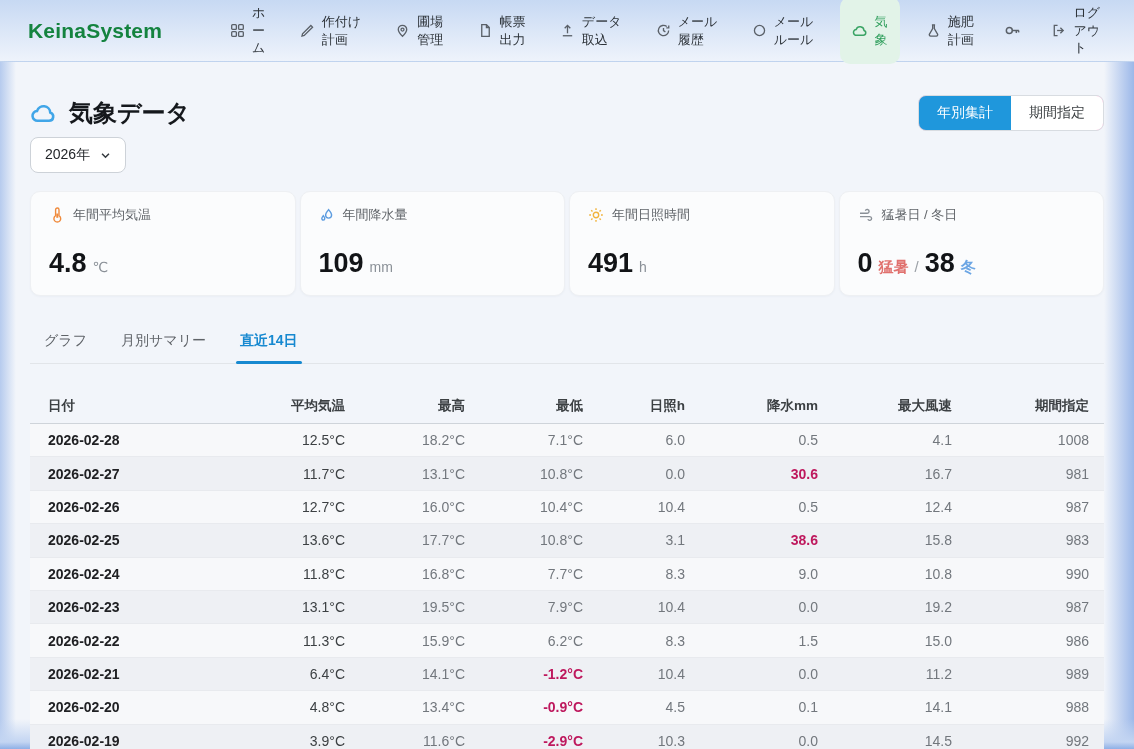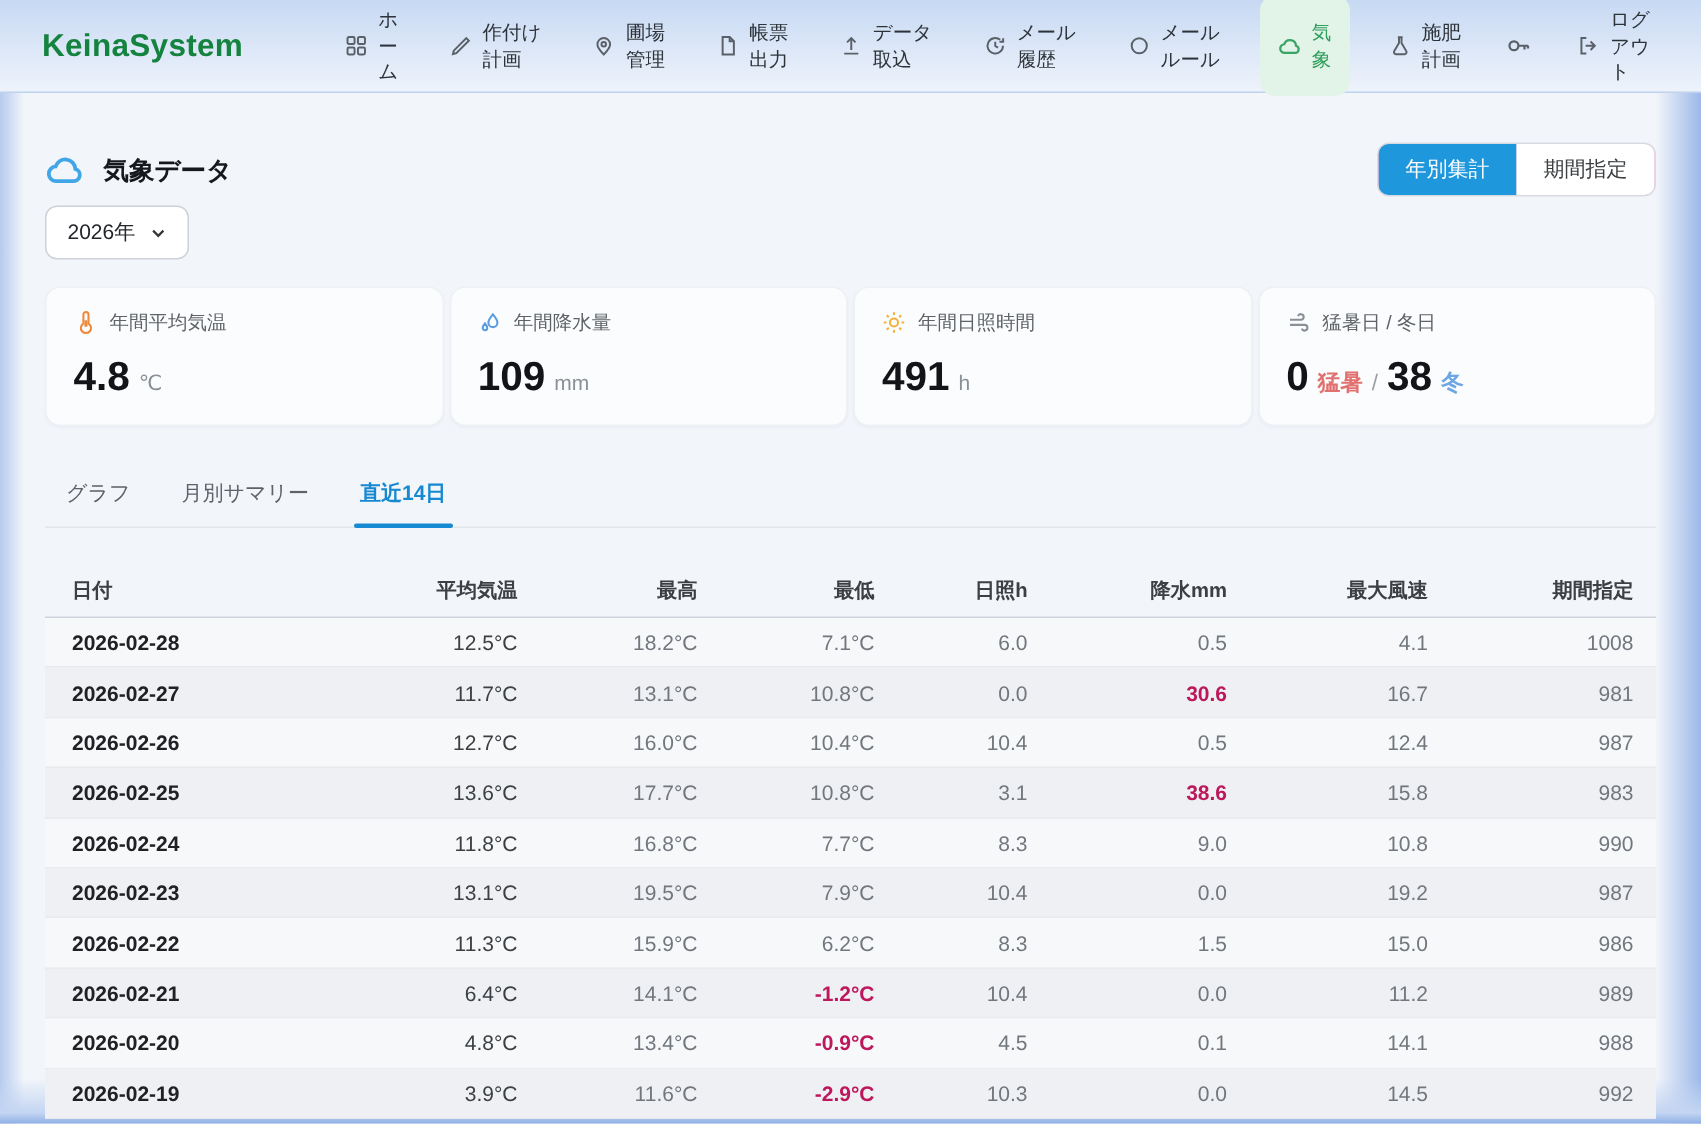--- a/index.html
+++ b/index.html
@@ -32,42 +32,42 @@
   }
   .nav-item .nicon { color:#5a6068; flex:0 0 auto; }
   .nav-item.active { background:#e2f3e8; color:#2e9e5b; padding:8px 12px; }
   .nav-item.active .nicon { color:#3aa465; }
   .nav-item.icon-only { padding:6px 4px; }
 
   
   .main { padding:0 30px; }
   .title-row { display:flex; align-items:center; justify-content:space-between; margin-top:33px; }
   .title-left { display:flex; align-items:center; gap:12px; }
-  .page-title { font-size:17px; font-weight:bold; color:#15181c; }
+  .page-title { font-size:24px; font-weight:bold; color:#15181c; }
   .toggle { display:inline-flex; border:1px solid #d8dce1; border-radius:8px; overflow:hidden; background:#f9a8d4; }
   .toggle button {
     font-family:inherit; font-size:14px; padding:8px 18px; border:none; background:#fff; color:#3c4043; cursor:pointer;
   }
   .toggle button.active { background:#1f97dc; color:#fff; }
 
   .year-select {
     margin-top:6px; display:inline-flex; align-items:center; gap:10px;
     background:#fff; border:1px solid #cdd2d8; border-radius:8px;
     padding:8px 14px; font-size:14px; color:#23262a; cursor:pointer;
   }
   .year-select .chev { color:#33383d; }
 
   
   .cards { margin-top:18px; display:grid; grid-template-columns:repeat(4,1fr); gap:4px; }
   .card {
     background:#fbfcfd; border:1px solid #eef0f3; border-radius:10px;
     padding:14px 18px 16px; box-shadow:0 1px 2px rgba(60,80,120,.04);
   }
   .card-label { display:flex; align-items:center; gap:8px; font-size:13px; color:#5f6368; }
-  .card-value { margin-top:12px; font-size:27px; font-weight:bold; color:#121417; display:flex; align-items:baseline; gap:6px; }
+  .card-value { margin-top:24px; font-size:27px; font-weight:bold; color:#121417; display:flex; align-items:baseline; gap:6px; }
   .card-unit { font-size:14px; font-weight:normal; color:#8a9097; }
   .hot { font-size:15px; font-weight:bold; color:#e0716e; }
   .cold { font-size:15px; font-weight:bold; color:#6ca6e4; }
   .sep { font-size:15px; color:#9aa0a6; font-weight:normal; }
 
   
   .tabs { margin-top:26px; display:flex; gap:26px; border-bottom:1px solid #e2e5e9; padding:0 10px; }
   .tab { font-size:14px; color:#5f6368; padding:10px 4px 13px; position:relative; cursor:pointer; }
   .tab.active { color:#1789d0; font-weight:bold; }
   .tab.active::after { content:""; position:absolute; left:0; right:0; bottom:-1px; height:3px; border-radius:2px; background:#1789d0; }

